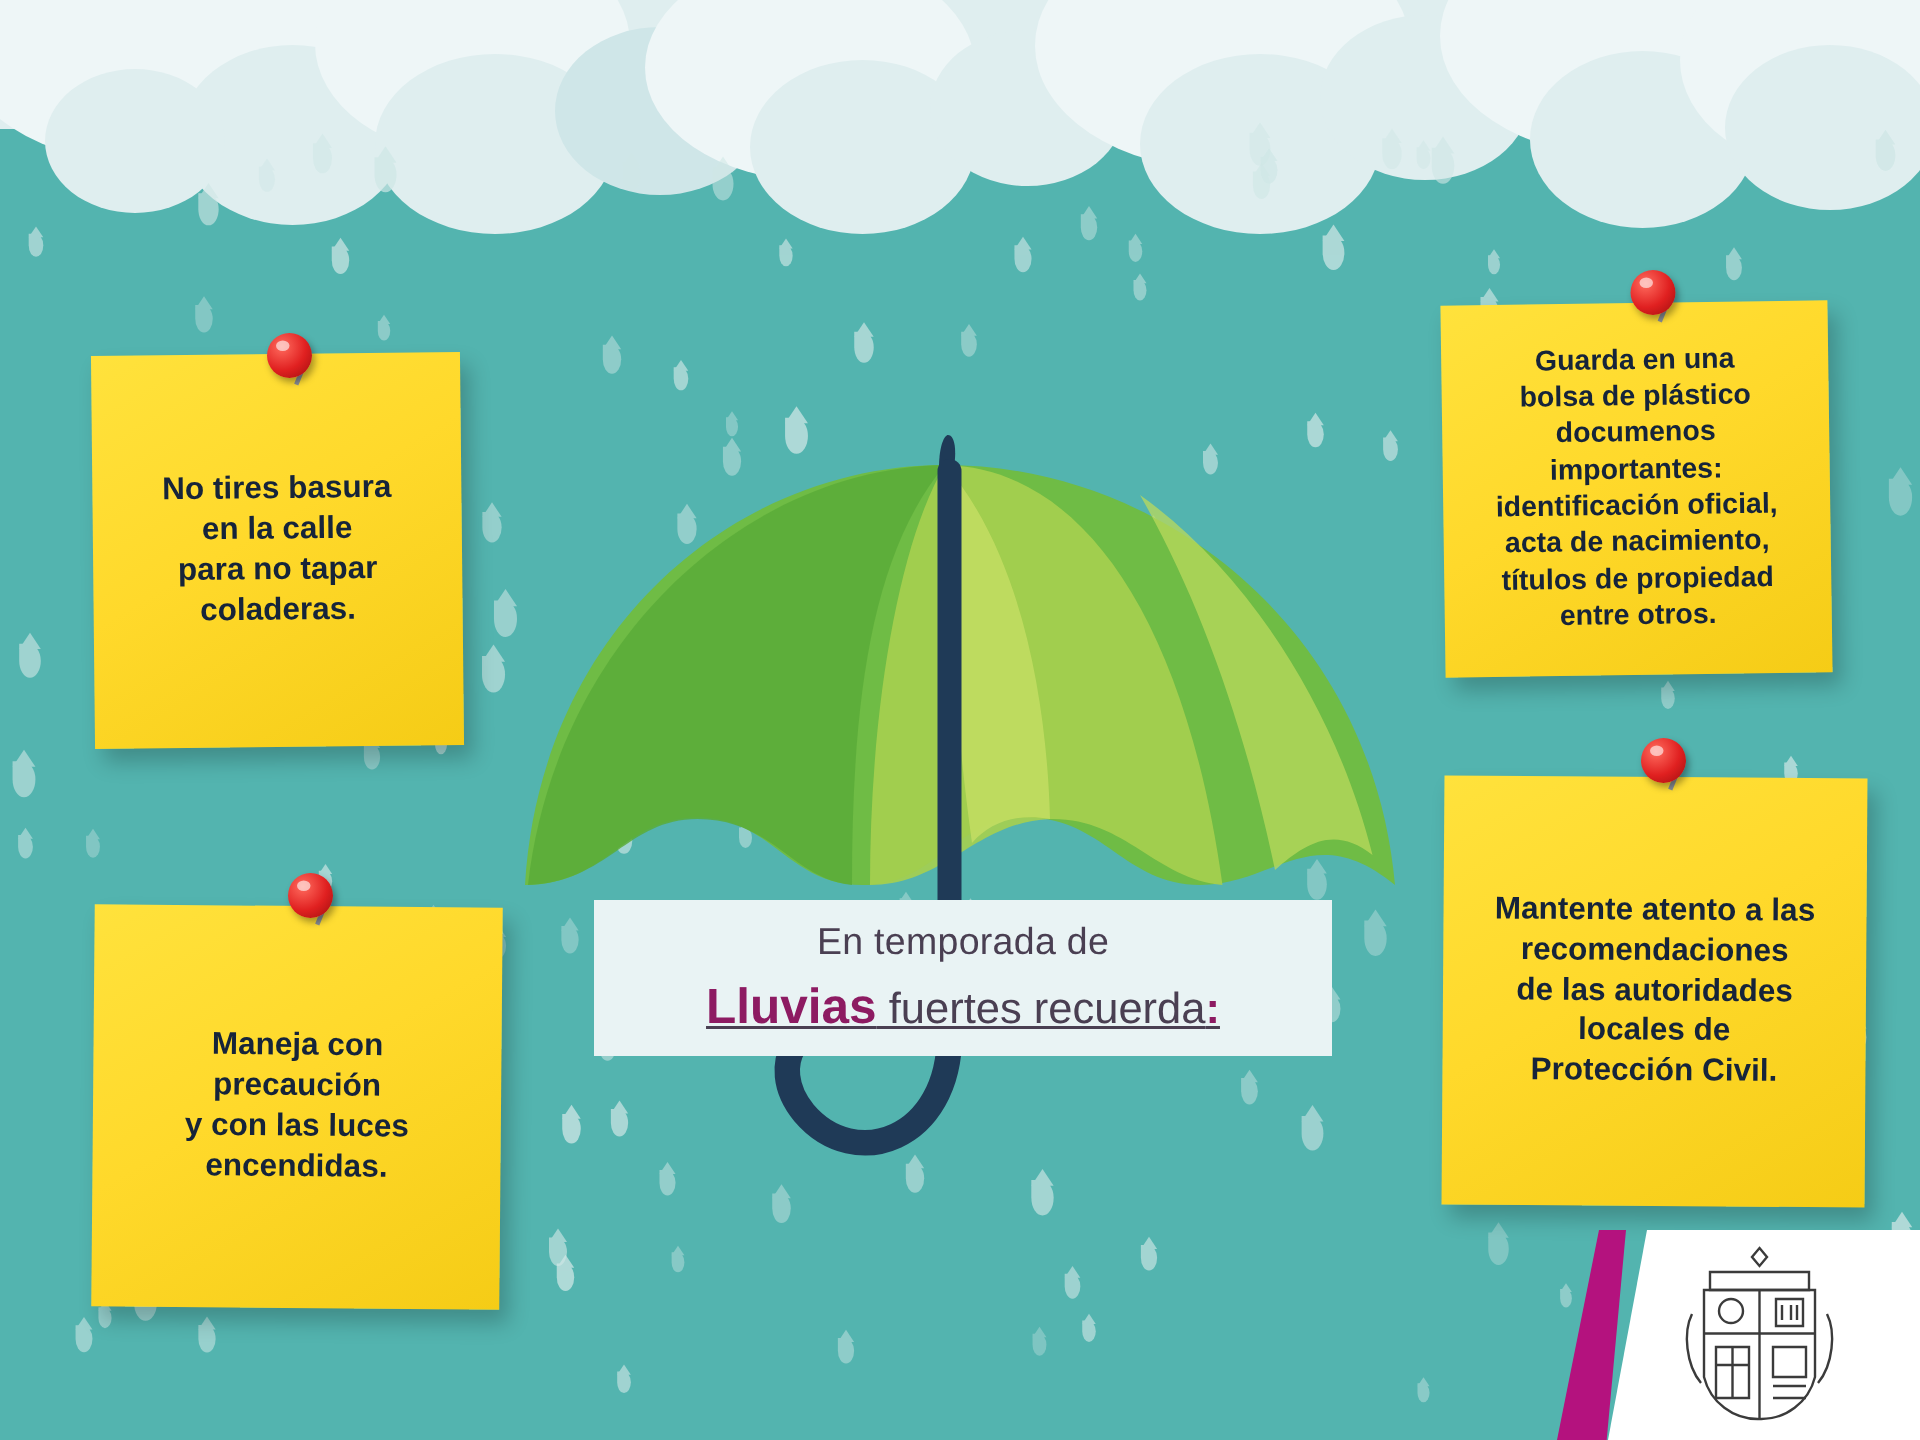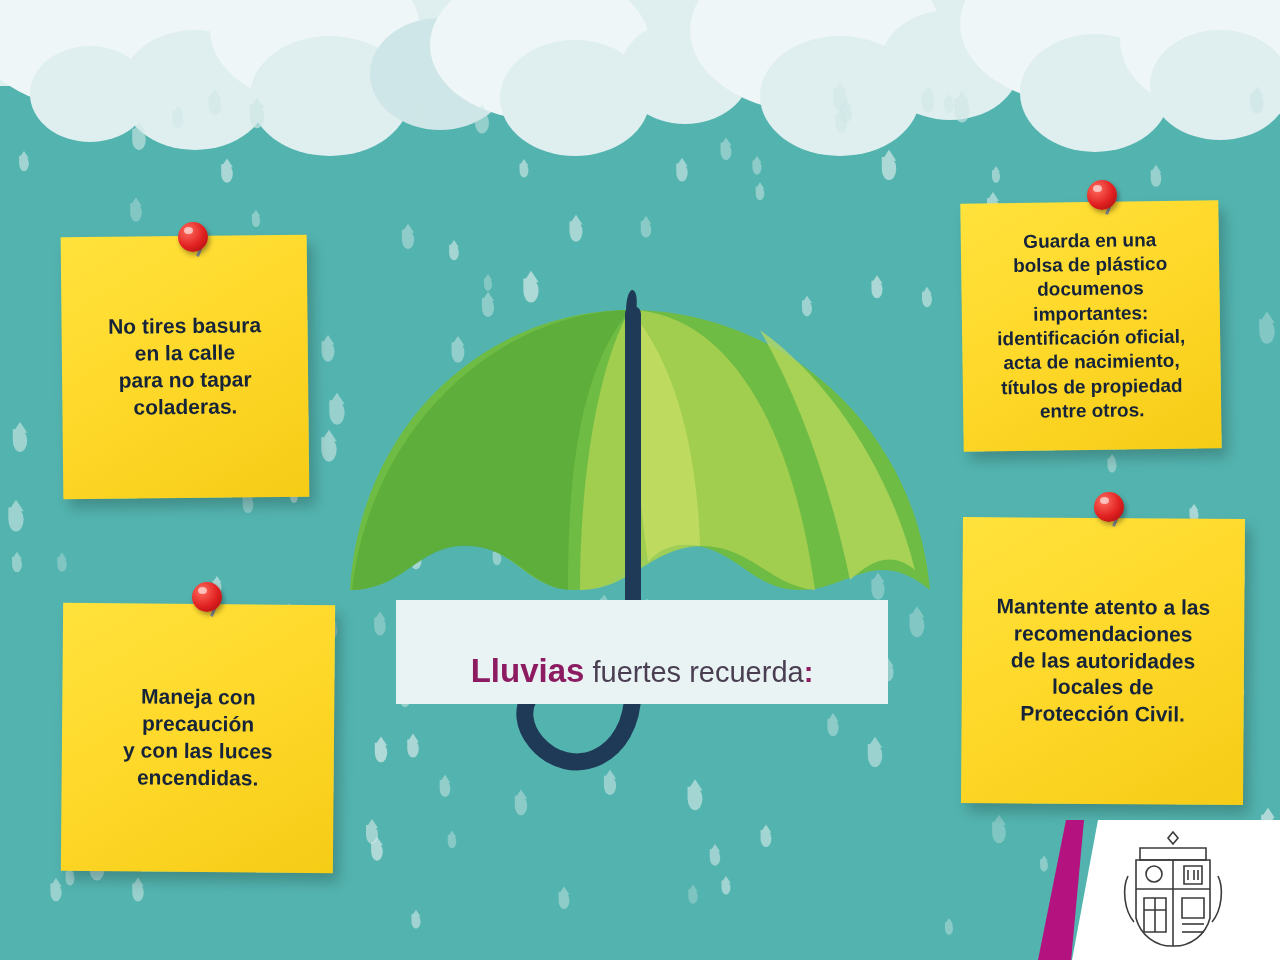--- a/index.html
+++ b/index.html
@@ -91,21 +91,21 @@
     content:"";position:absolute;top:0;width:26px;height:104px;background:#cfe3e5;
   }
   #banner .ribbon:before{left:-26px;clip-path:polygon(0 14px,100% 0,100% 100%,0 90px);}
   #banner .ribbon:after{right:-26px;clip-path:polygon(0 0,100% 14px,100% 90px,0 100%);}
   #banner .line1{
     position:absolute;left:0;right:0;top:14px;text-align:center;
     font-size:25px;color:#4a3f52;letter-spacing:.2px;
   }
   #banner .line2{
     position:absolute;left:0;right:0;top:52px;text-align:center;
-    font-size:29px;color:#4a3f52;font-weight:bold;
+    font-size:29px;color:#4a3f52;font-weight:bold;text-decoration:underline;
   }
   #banner .line2 .hl{color:#8d1b62;font-size:33px;}
   #banner .line2 .norm{font-weight:normal;}
   #banner .line2 .colon{color:#8d1b62;}
 
   
   #corner{
     position:absolute;right:0;bottom:0;width:230px;height:140px;
   }
   #corner .white{
@@ -356,20 +356,21 @@
 Protección Civil.</span>
   </div>
   <div class="pin" style="left:1094px;top:492px;">
     <div class="needle"></div>
       <div class="head"></div>
       <div class="shine"></div>
   </div>
 
   <div id="banner">
     <div class="ribbon"></div>
+    <div class="line1">En temporada de</div>
     <div class="line2">
       <span class="hl">Lluvias</span><span class="norm"> fuertes recuerda</span><span class="colon">:</span>
     </div>
   </div>
 
   <div id="corner">
     <div class="magenta"></div>
     <div class="white"></div>
     <svg class="crest" viewBox="0 0 110 128">
       <g fill="none" stroke="#3b3b3b" stroke-width="1.6">

